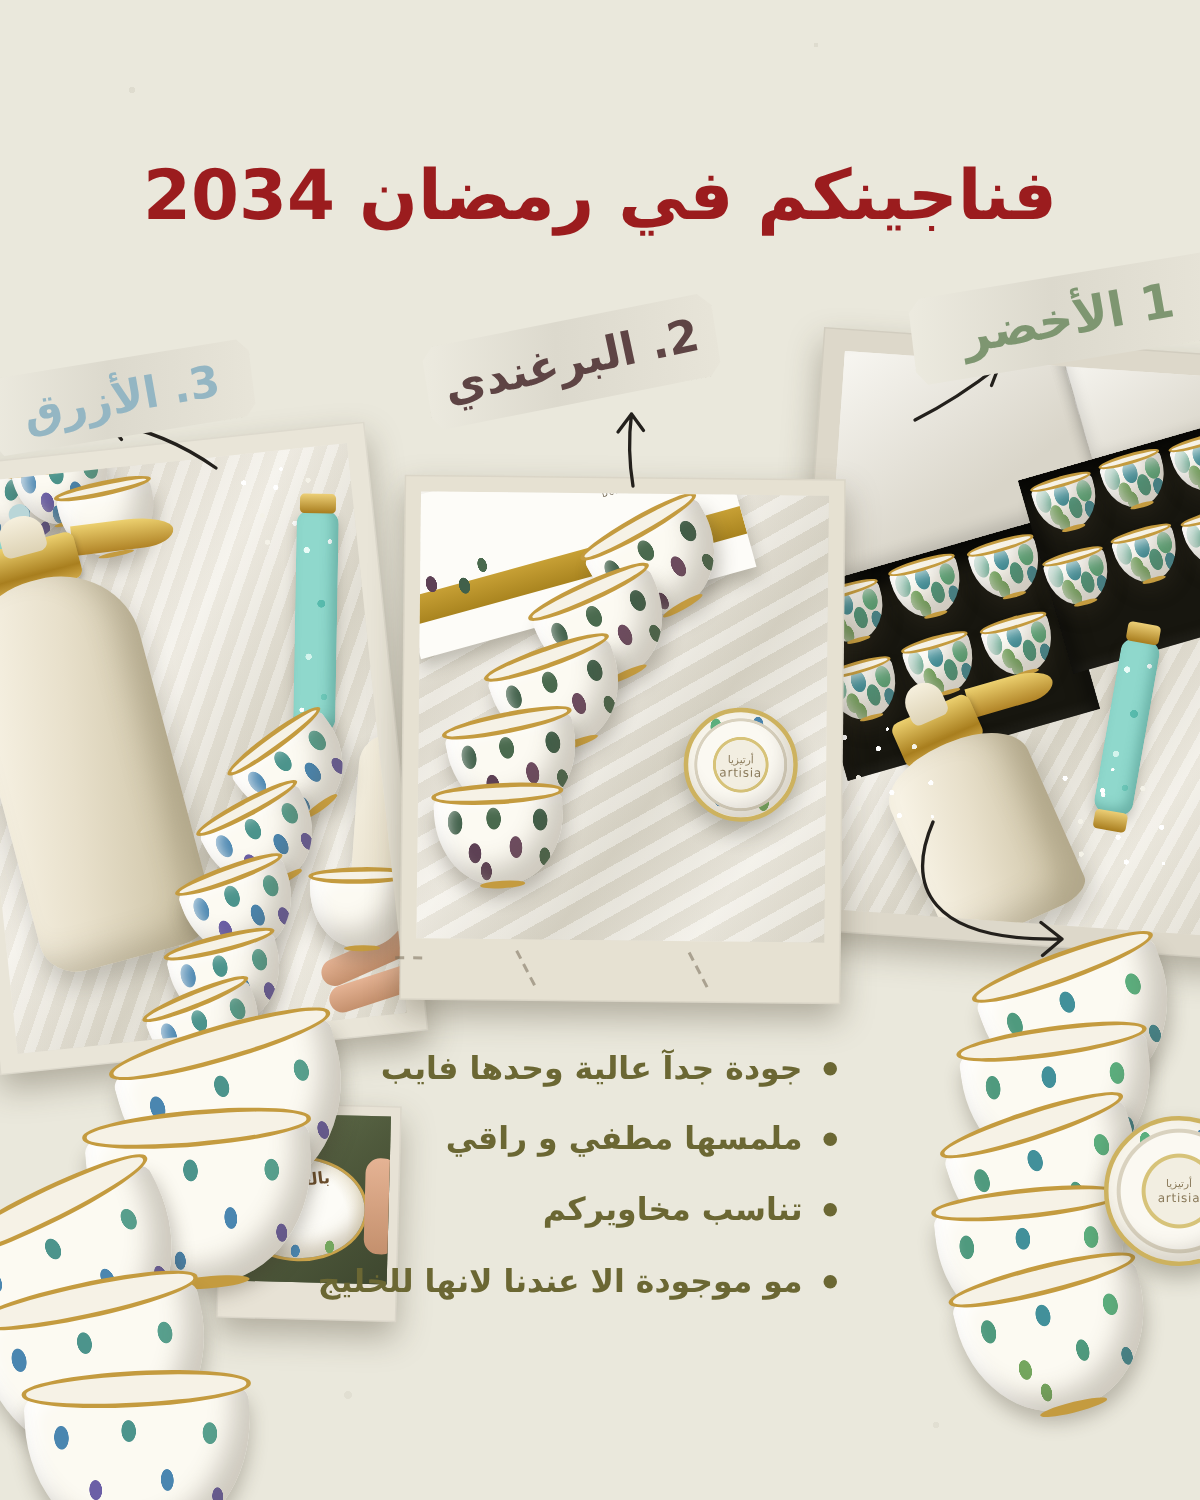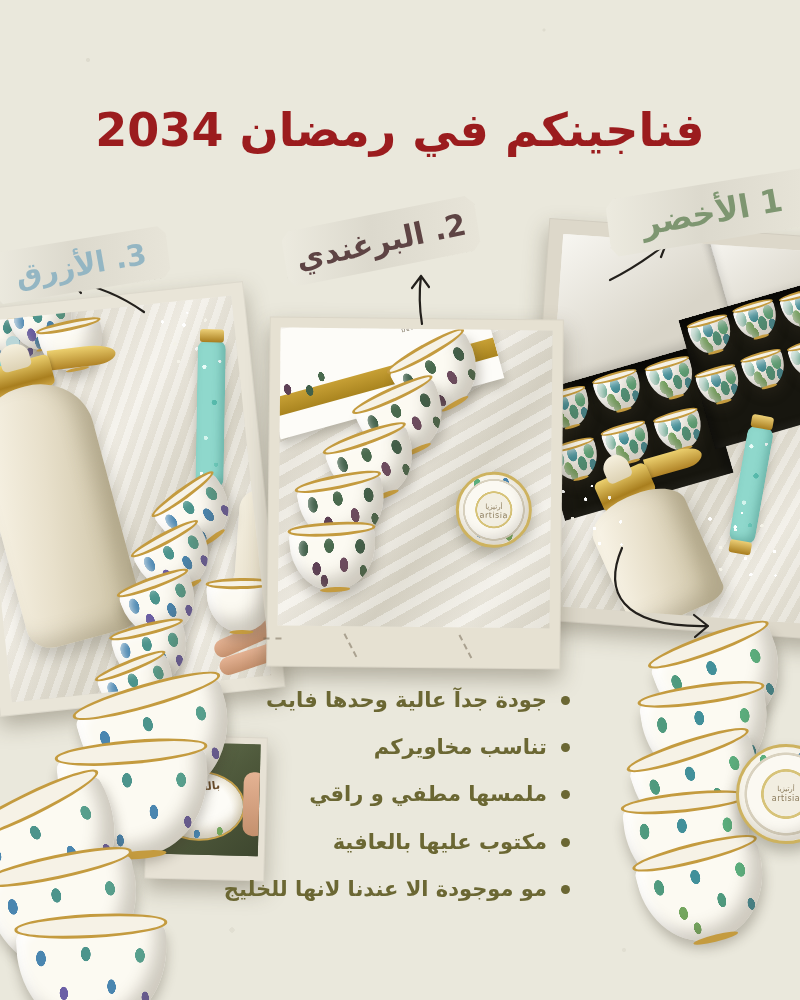--- a/index.html
+++ b/index.html
@@ -141,21 +141,21 @@
   .finger{position:absolute;background:linear-gradient(#e5b394,#c4906d);border-radius:12px;}
   
   .mbox{position:absolute;background:#fdfcf8;box-shadow:0 6px 10px rgba(60,55,40,.25);overflow:hidden;}
   .mbox .stripe{position:absolute;left:0;width:100%;height:19px;background:linear-gradient(#c7a035,#a9841f);}
   .mbox .box-en{position:absolute;right:12px;top:30px;font-size:5px;letter-spacing:1px;color:#6a5f4a;}
   .mbox .bleaf{position:absolute;left:8px;top:46px;width:60px;height:34px;background-image:
     radial-gradient(6px 9px at 20% 40%,#5e4156 58%,transparent 63%),
     radial-gradient(6px 9px at 55% 60%,#41604a 58%,transparent 63%),
     radial-gradient(5px 8px at 80% 30%,#4a6a4e 58%,transparent 63%);}
   
-  .features{position:absolute;right:230px;top:688px;width:370px;margin:0;padding:0;list-style:none;
+  .features{position:absolute;right:230px;top:688px;width:370px;margin:12px;padding:0;list-style:none;
     direction:rtl;text-align:right;z-index:4;}
   .features li{font-size:21px;font-weight:bold;color:#6b6733;margin:0 0 22px 0;line-height:1.2;white-space:nowrap;}
   .features li::before{content:"";display:inline-block;width:9px;height:9px;border-radius:50%;
     background:#6b6733;margin-left:14px;vertical-align:2px;}
   
   .mini-sc{background:linear-gradient(135deg,#74805c 0%,#55604240 30%,#4c5639 60%,#3e472f 100%),linear-gradient(#5c6847,#49523a);}
   .mini-cup{position:absolute;left:2px;top:30px;width:88px;height:66px;border-radius:50%;
     background:radial-gradient(circle at 50% 62%,#fdfcf7 55%,#ece5d2 78%,#d8cba4 86%,#fbf9f2 90%);
     box-shadow:inset 0 -8px 12px rgba(120,100,60,.35),0 0 0 2px #c9a24a;}
   .mini-cup .callig{position:absolute;left:0;top:8px;width:100%;text-align:center;transform:rotate(-8deg);
@@ -310,19 +310,18 @@
     <i class="cup green" style="left:-6px;top:168px;width:126px;height:90px;transform:rotate(-6deg);"></i>
     <i class="cup green" style="left:10px;top:218px;width:126px;height:90px;transform:rotate(-14deg);"></i>
   </div>
   <div class="cupbase" style="left:736px;top:744px;width:100px;height:100px;z-index:4;position:absolute;">
     <span class="logo ar" style="top:38px;">أرتيزيا</span>
     <span class="logo en" style="top:47px;">artisia</span>
   </div>
 
   <ul class="features">
     <li>جودة جدآ عالية وحدها فايب</li>
+    <li>ملمسها مطفي و راقي</li>
     <li>تناسب مخاويركم</li>
-    <li>ملمسها مطفي و راقي</li>
-    <li>مكتوب عليها بالعافية</li>
     <li>مو موجودة الا عندنا لانها للخليج</li>
   </ul>
 
 </div>
 
 </body></html>

